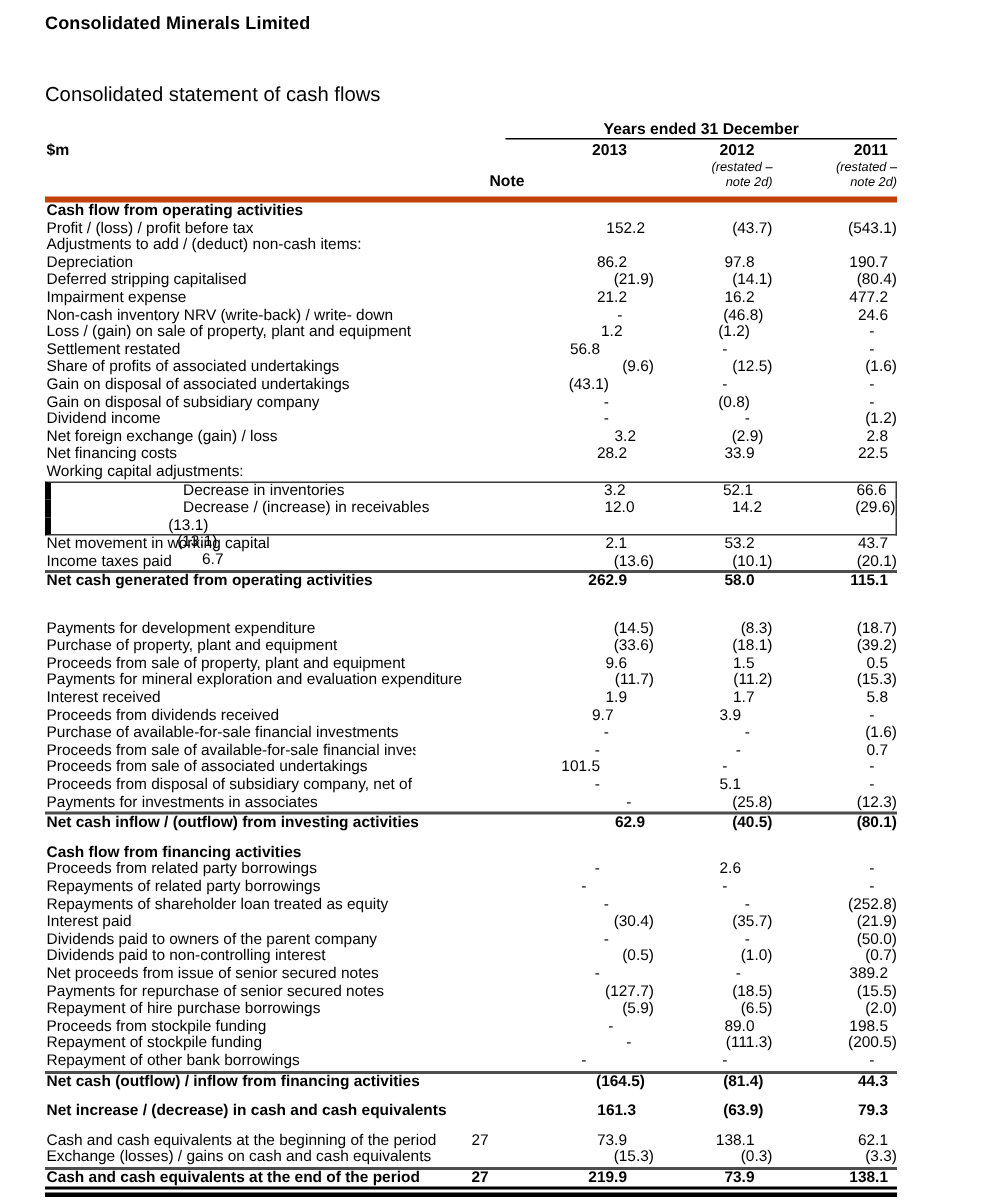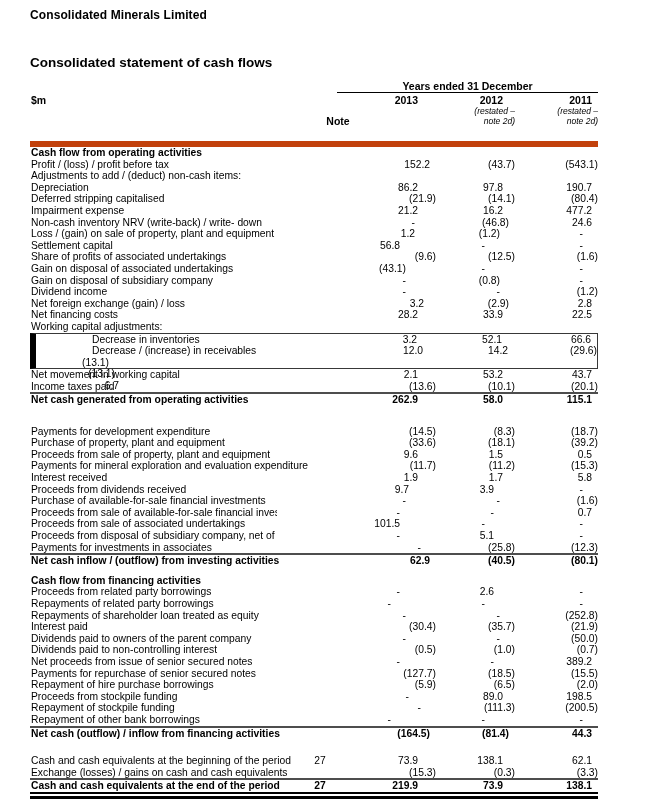--- a/index.html
+++ b/index.html
@@ -1,43 +1,43 @@
 <!DOCTYPE html>
 <html><head>
 <meta charset="utf-8">
 <style>
   html,body{margin:0;padding:0;background:#fff;}
   body{width:658px;height:800px;color:#000;font-family:"Liberation Sans","DejaVu Sans",sans-serif;overflow:hidden;}
   .page{padding:8px 0 0 30px;}
   .company-title{font-size:12px;font-weight:bold;margin:0;letter-spacing:.1px;}
-  .statement-title{font-size:13.5px;font-weight:bold;margin:33px 0 0 0;}
+  .statement-title{font-size:13.5px;font-weight:normal;margin:33px 0 0 0;}
   .table{width:568px;margin-top:10px;}
   
   .hdrA{display:flex;height:13px;}
   .hdrA .period-span{margin-left:auto;width:261px;text-align:center;font-weight:bold;font-size:10.5px;line-height:13px;border-bottom:1px solid #000;}
   .hdrB{display:flex;height:13px;line-height:13px;font-size:10.5px;font-weight:bold;margin-top:1px;}
   .hdrC{display:flex;height:9px;line-height:9px;font-size:8.5px;}
   .hdrD{display:flex;height:11px;line-height:11px;font-size:8.5px;align-items:flex-end;}
   .hdrC .v,.hdrD .v{font-style:italic;}
   .hdrD .note{font-style:normal;font-weight:bold;font-size:10.5px;}
-  .table-header{border-bottom:6px solid #c2410c;padding-bottom:14px;}
+  .table-header{border-bottom:4px solid #c2410c;padding-bottom:4px;}
   
   .label{flex:1;overflow:hidden;white-space:nowrap;padding-left:1px;}
   .note{width:50px;text-align:center;}
   .v{text-align:right;white-space:nowrap;}
   .v1{width:73px;}.v2{width:79px;}.v3{width:83px;}
   .pos{padding-right:6px;}
   .dash{padding-right:15px;}
   
   .row{display:flex;height:11.6px;line-height:11.6px;font-size:10.3px;}
   .section .label{font-weight:bold;}
   .bold,.total,.grand{font-weight:bold;}
   .total{border-top:2px solid #4d4d4d;justify-content:center;}
   .grand{border-top:2px solid #4d4d4d;border-bottom:2px solid #000;}
-  .bx{border-left:6px solid #000000;border-right:1px solid #383838;}
+  .bx{border-left:4px solid #000000;border-right:1px solid #383838;padding-left:32px;}
   .bx-first{border-top:1px solid #383838;}
   .bx-last{border-bottom:1px solid #383838;flex-direction:column;}
   .subitem .label{padding-left:56px;}
   .spacer-row{height:8px;}
   .end-rule{margin-top:2px;height:0;border-top:3px solid #000;}
 </style>
 </head>
 <body>
 
 <div class="page">
@@ -123,21 +123,21 @@
           <div class="v v3 pos">24.6</div>
         </div>
         <div class="row item">
           <div class="label">Loss / (gain) on sale of property, plant and equipment</div>
           <div class="note"></div>
           <div class="v v1 pos">1.2</div>
           <div class="v v2 neg">(1.2)</div>
           <div class="v v3 dash">-</div>
         </div>
         <div class="row item">
-          <div class="label">Settlement capital</div>
+          <div class="label">Settlement restated</div>
           <div class="note"></div>
           <div class="v v1 pos">56.8</div>
           <div class="v v2 dash">-</div>
           <div class="v v3 dash">-</div>
         </div>
         <div class="row item">
           <div class="label">Share of profits of associated undertakings</div>
           <div class="note"></div>
           <div class="v v1 neg">(9.6)</div>
           <div class="v v2 neg">(12.5)</div>
@@ -411,20 +411,27 @@
           <div class="v v3 dash">-</div>
         </div>
         <div class="row total">
           <div class="label">Net cash (outflow) / inflow from financing activities</div>
           <div class="note"></div>
           <div class="v v1 neg">(164.5)</div>
           <div class="v v2 neg">(81.4)</div>
           <div class="v v3 pos">44.3</div>
         </div>
         <div class="spacer-row"></div>
+        <div class="row bold">
+          <div class="label">Net increase / (decrease) in cash and cash equivalents</div>
+          <div class="note"></div>
+          <div class="v v1 pos">161.3</div>
+          <div class="v v2 neg">(63.9)</div>
+          <div class="v v3 pos">79.3</div>
+        </div>
         <div class="spacer-row"></div>
         <div class="row item">
           <div class="label">Cash and cash equivalents at the beginning of the period</div>
           <div class="note">27</div>
           <div class="v v1 pos">73.9</div>
           <div class="v v2 pos">138.1</div>
           <div class="v v3 pos">62.1</div>
         </div>
         <div class="row item">
           <div class="label">Exchange (losses) / gains on cash and cash equivalents</div>

